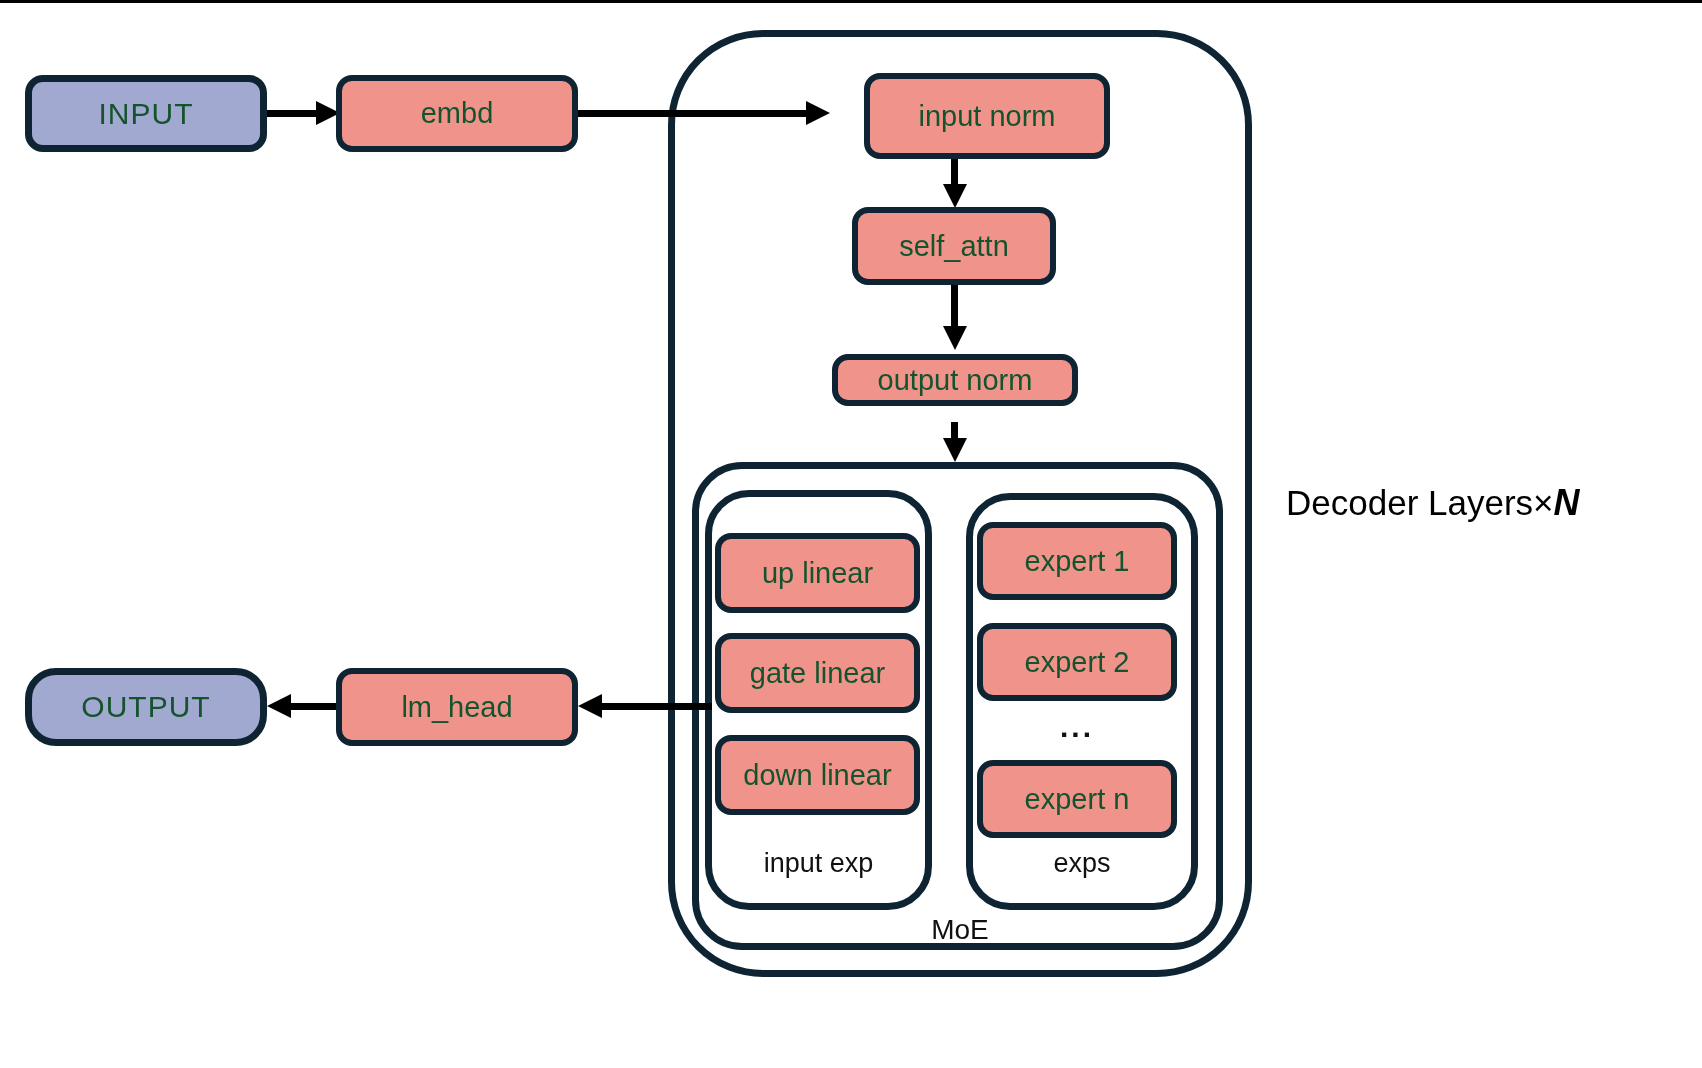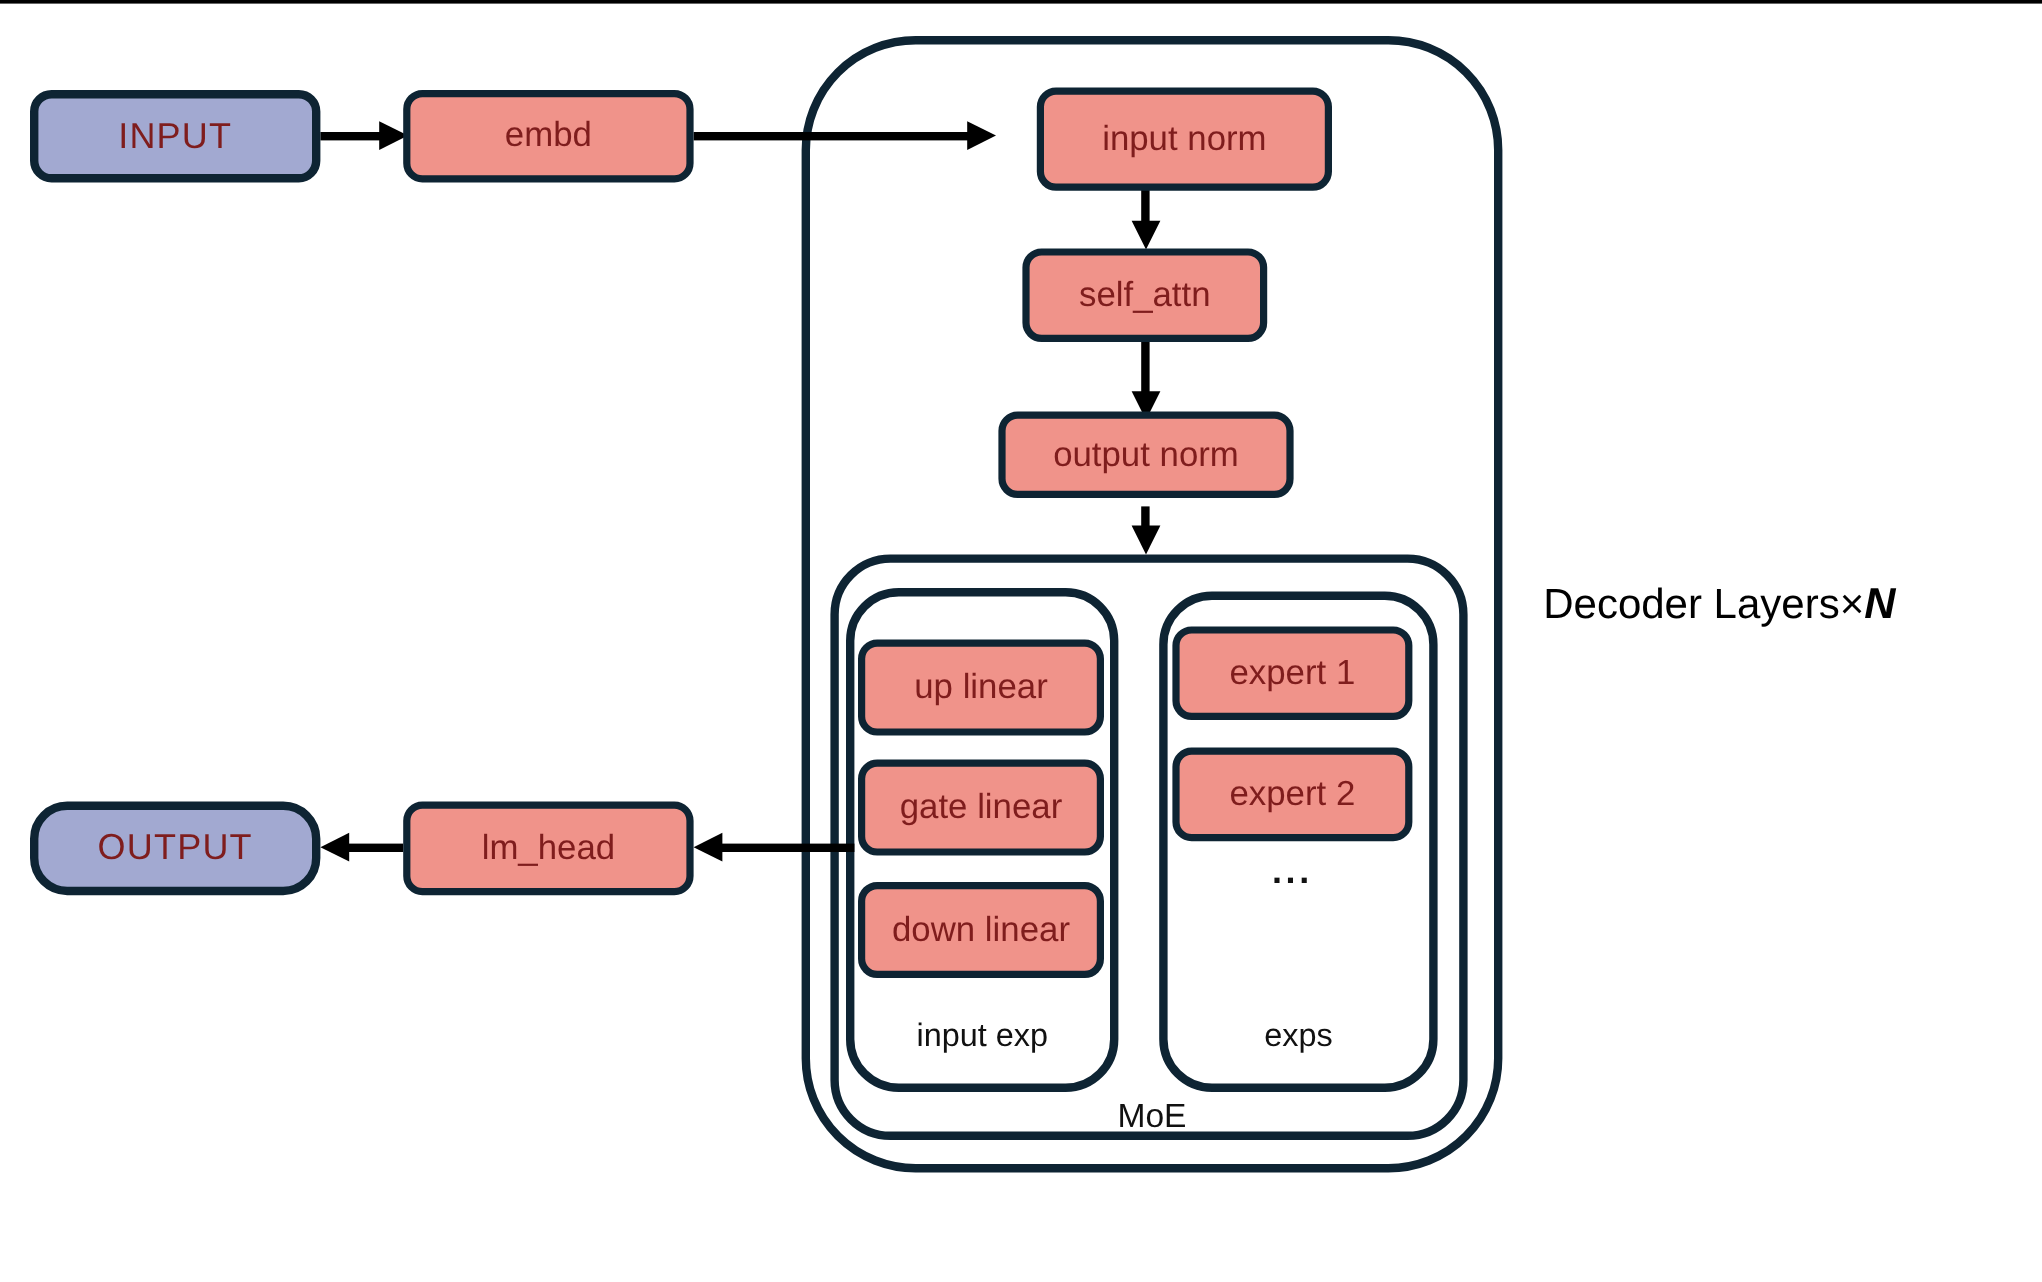--- a/index.html
+++ b/index.html
@@ -25,32 +25,32 @@
   .subgroup{border-radius:44px;}
   .shared{left:705px;top:490px;width:227px;height:420px;}
   .expsbox{left:966px;top:493px;width:232px;height:417px;}
   
   .node{
     position:absolute;
     box-sizing:border-box;
     display:flex;align-items:center;justify-content:center;
     border:6px solid #0E2433;
     border-radius:16px;
-    color:#7f1d1d;
+    color:#14532d;
     font-size:29px;
     line-height:1;
     white-space:nowrap;
   }
   .salmon{background:#F0938A;}
   .io{background:#A2A9D1;border-width:7px;border-radius:18px;font-size:30px;letter-spacing:1px;}
   .n-input{left:25px;top:75px;width:242px;height:77px;}
   .n-embd{left:336px;top:75px;width:242px;height:77px;}
   .n-inputnorm{left:864px;top:73px;width:246px;height:86px;}
   .n-selfattn{left:852px;top:207px;width:204px;height:78px;justify-content:center;}
-  .n-outputnorm{left:832px;top:343px;width:246px;height:72px;}
+  .n-outputnorm{left:832px;top:354px;width:246px;height:52px;}
   .n-up{left:715px;top:533px;width:205px;height:80px;}
   .n-gate{left:715px;top:633px;width:205px;height:80px;align-items:center;}
   .n-down{left:715px;top:735px;width:205px;height:80px;}
   .n-e1{left:977px;top:522px;width:200px;height:78px;}
   .n-e2{left:977px;top:623px;width:200px;height:78px;}
   .n-en{left:977px;top:760px;width:200px;height:78px;}
   .n-lmhead{left:336px;top:668px;width:242px;height:78px;}
   .n-output{left:25px;top:668px;width:242px;height:78px;border-radius:31px;}
   
   .dlabel{
@@ -133,20 +133,23 @@
       <span>down linear</span>
     </div>
 
   <div class="node salmon n-e1">
       <span>expert 1</span>
     </div>
   <div class="node salmon n-e2">
       <span>expert 2</span>
     </div>
   <div class="dlabel lbl-dots">...</div>
+  <div class="node salmon n-en">
+      <span>expert n</span>
+    </div>
 
   <div class="node salmon n-lmhead">
       <span>lm_head</span>
     </div>
   <div class="node io n-output">
       <span>OUTPUT</span>
     </div>
 
   <div class="dlabel lbl-shared">input exp</div>
   <div class="dlabel lbl-exps">exps</div>

